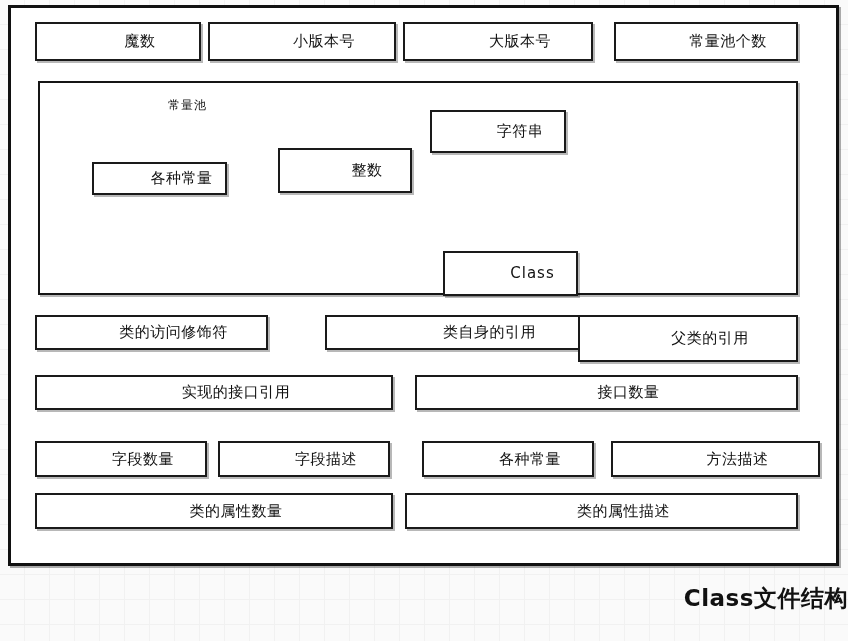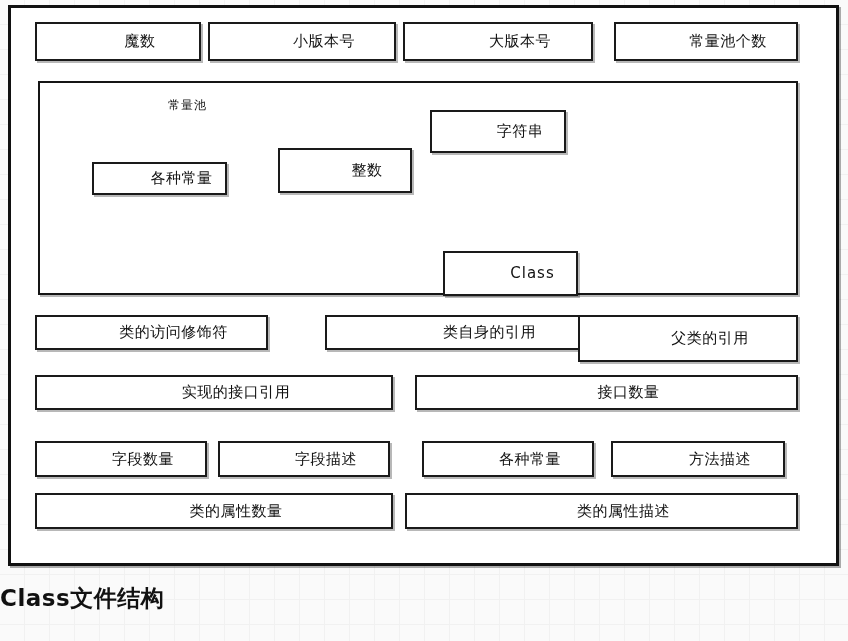--- a/index.html
+++ b/index.html
@@ -85,21 +85,21 @@
   .latin-label {
     font-family: "DejaVu Sans", "Liberation Sans", sans-serif;
     letter-spacing: 1px;
   }
 
   .caption {
     position: absolute;
     left: 0;
     top: 583px;
     width: 848px;
-    text-align: left;
+    text-align: right;
     font-size: 23px;
     font-weight: bold;
     color: #111111;
     letter-spacing: 0.5px;
     white-space: nowrap;
   }
 </style>
 </head>
 <body>
 
@@ -120,20 +120,20 @@
       <div class="box shadowed" style="left: 430px; top: 110px; width: 136px; height: 43px;">字符串</div>
       <div class="box shadowed latin-label" style="left: 443px; top: 211px; width: 135px; height: 45px; margin-top: 40px;">Class</div>
       <div class="box shadowed" style="left: 35px; top: 315px; width: 233px; height: 35px;">类的访问修饰符</div>
       <div class="box shadowed" style="left: 281px; top: 315px; width: 285px; height: 35px; margin-left: 44px;">类自身的引用</div>
       <div class="box shadowed" style="left: 578px; top: 315px; width: 220px; height: 47px;">父类的引用</div>
       <div class="box shadowed" style="left: 35px; top: 375px; width: 358px; height: 35px;">实现的接口引用</div>
       <div class="box shadowed" style="left: 415px; top: 375px; width: 383px; height: 35px; text-align: center;">接口数量</div>
       <div class="box shadowed" style="left: 35px; top: 441px; width: 172px; height: 36px;">字段数量</div>
       <div class="box shadowed" style="left: 218px; top: 441px; width: 172px; height: 36px;">字段描述</div>
       <div class="box shadowed" style="left: 422px; top: 441px; width: 172px; height: 36px;">各种常量</div>
-      <div class="box shadowed" style="left: 611px; top: 441px; width: 174px; height: 36px;">方法描述</div>
+      <div class="box shadowed" style="left: 611px; top: 441px; width: 209px; height: 36px;">方法描述</div>
       <div class="box shadowed" style="left: 35px; top: 493px; width: 358px; height: 36px;">类的属性数量</div>
       <div class="box shadowed" style="left: 405px; top: 493px; width: 393px; height: 36px;">类的属性描述</div>
     </div>
 
   <div class="caption">Class文件结构</div>
 
 </div>
 
 </body></html>

